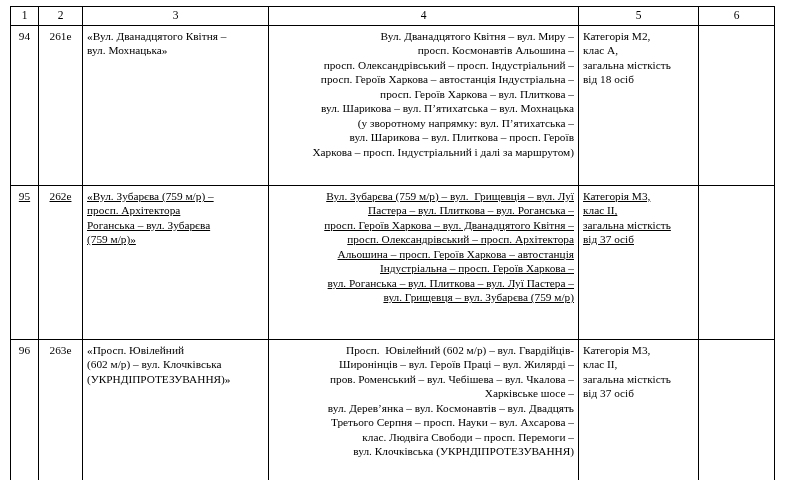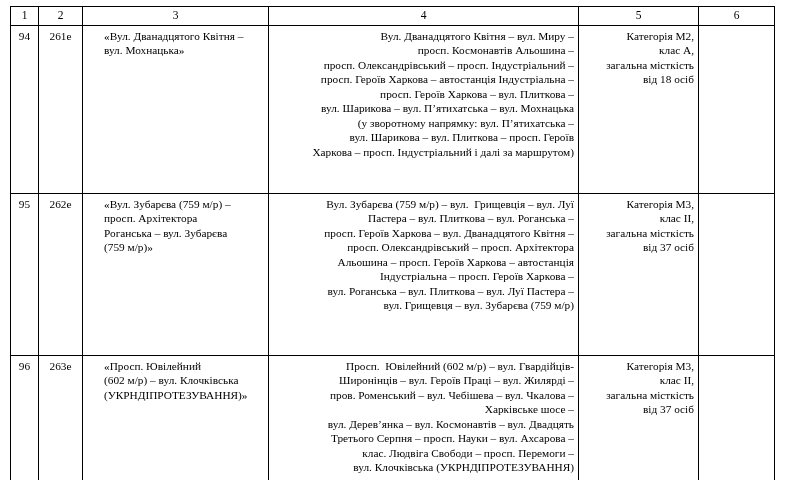--- a/index.html
+++ b/index.html
@@ -22,21 +22,21 @@
     padding: 6px 10px 0 10px;
   }
   table.route-table {
     border-collapse: collapse;
     width: 764px;
     table-layout: fixed;
   }
   table.route-table td {
     border: 1px solid #000000;
     vertical-align: top;
-    padding: 3px 4px 18px 4px;
+    padding: 3px 4px 10px 4px;
     font-size: 11.3px;
     line-height: 1.28;
   }
   
   col.c1 { width: 28px; }
   col.c2 { width: 44px; }
   col.c3 { width: 186px; }
   col.c4 { width: 310px; }
   col.c5 { width: 120px; }
   col.c6 { width: 76px; }
@@ -55,28 +55,28 @@
     text-align: center;
     padding-top: 4px;
   }
   td.name-cell {
     text-align: left;
   }
   td.route-cell {
     text-align: right;
   }
   td.cat-cell {
-    text-align: right;
+    text-align: left;
   }
   td.empty-cell {
     text-align: center;
   }
-  .line { display: block; white-space: pre-wrap; margin-left: 17px; }
+  .line { display: block; white-space: pre-wrap; }
   .row-94 td { height: 146px; }
-  .row-95 td { height: 140px; }
+  .row-95 td { height: 140px; text-decoration: underline; }
   .row-96 td { height: 148px; }
 </style>
 </head>
 <body>
 
 <div class="page">
   <table class="route-table">
     <colgroup>
       <col class="c1">
         <col class="c2">

